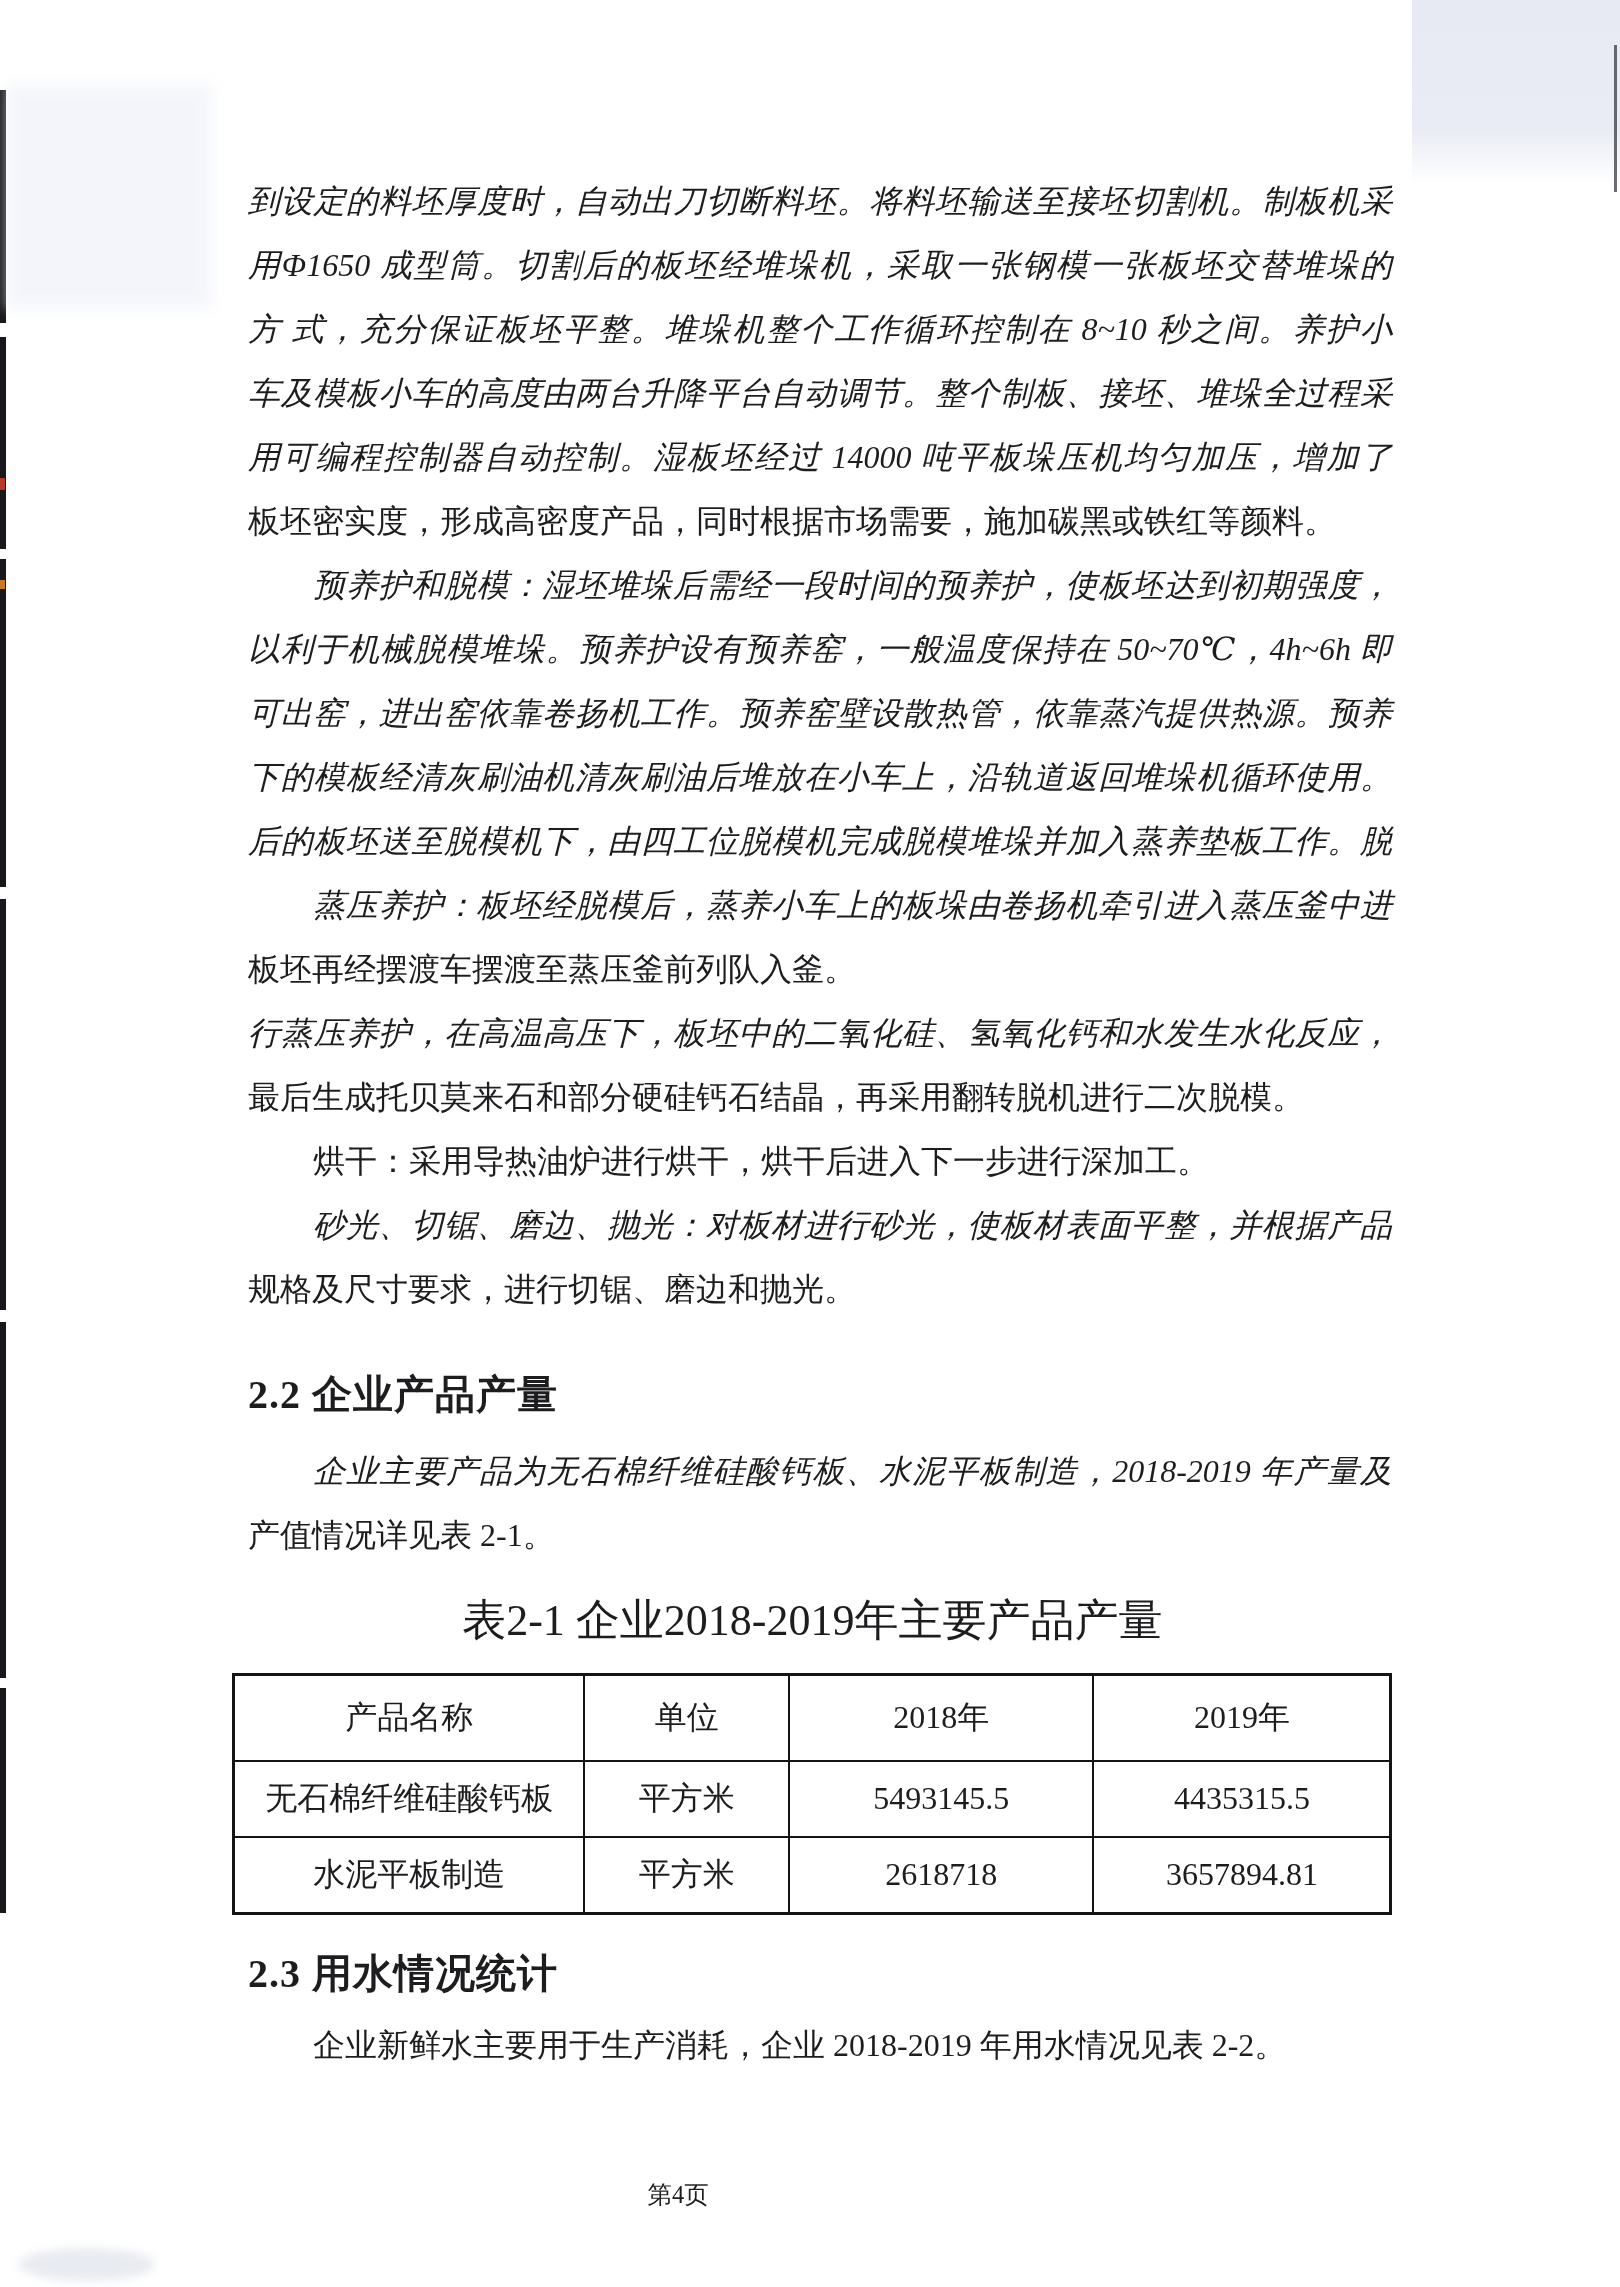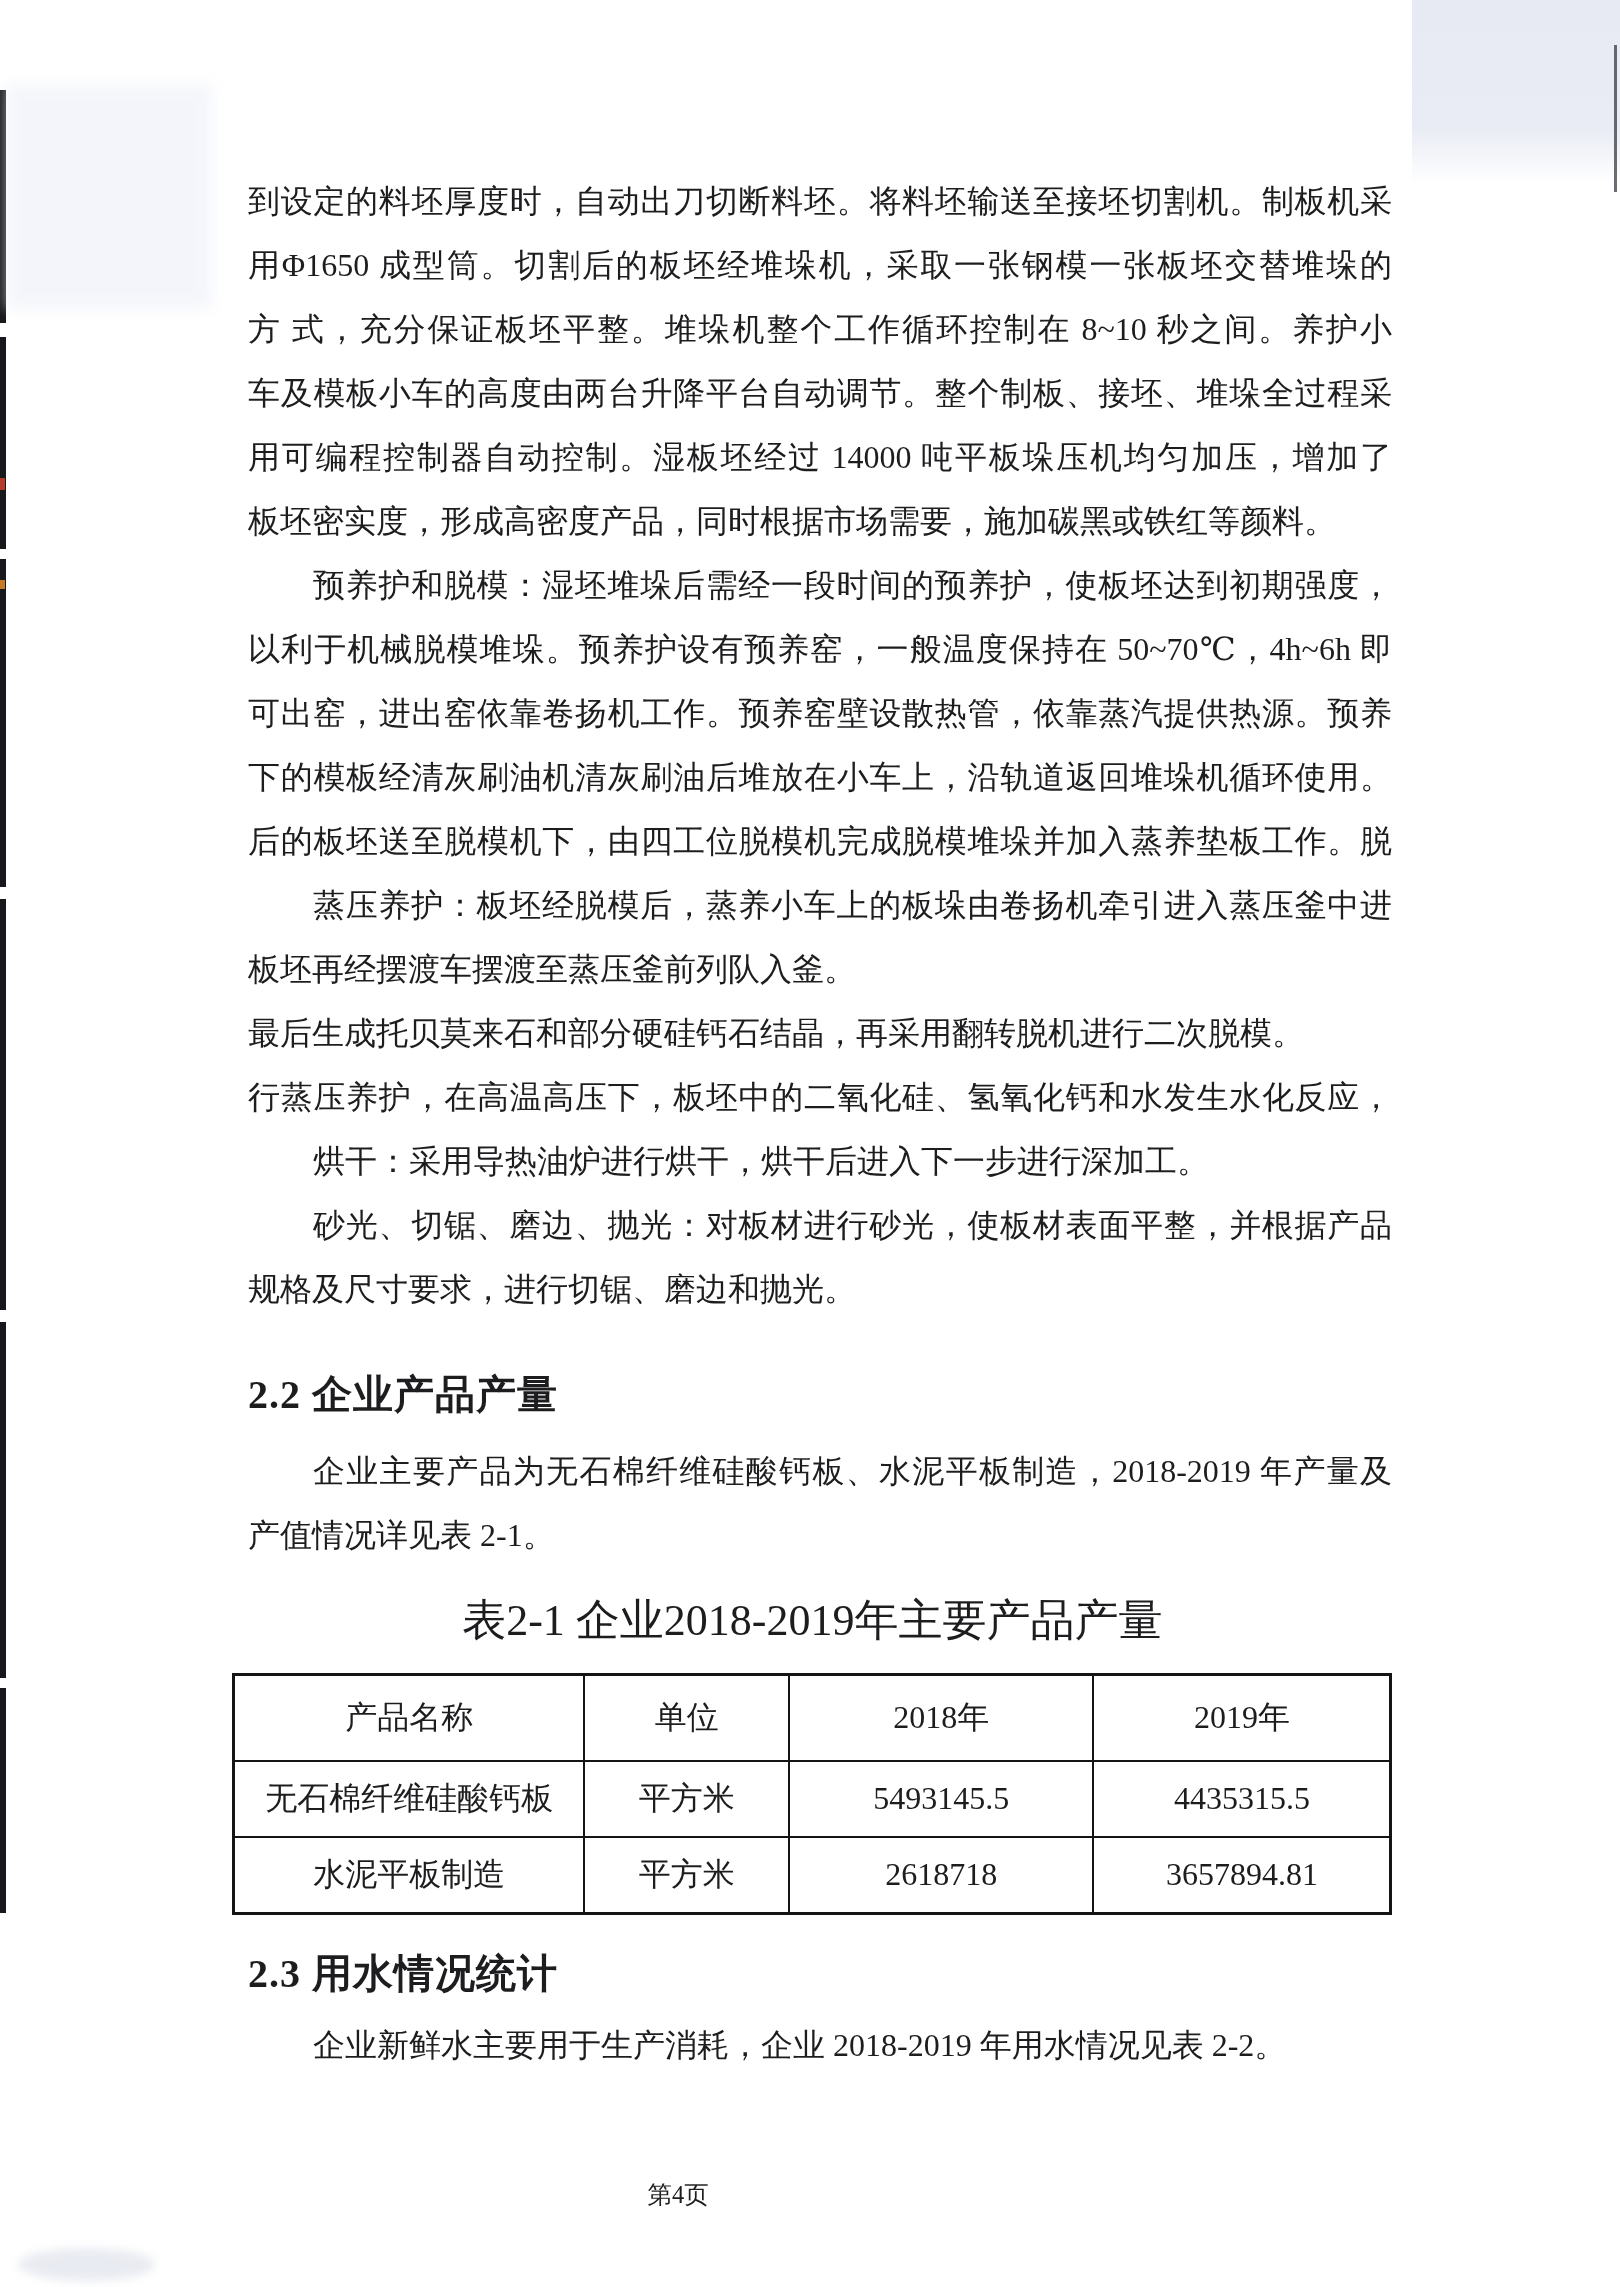--- a/index.html
+++ b/index.html
@@ -14,21 +14,21 @@
   .edge-speck-red{position:absolute;left:0;width:4.9px;height:11.8px;background:#b43a2a;}
   .edge-speck-orange{position:absolute;left:0;width:4.9px;height:8.8px;background:#c87a25;}
   .tr-panel{position:absolute;left:1412px;top:0;width:208px;height:184px;
     background:linear-gradient(180deg,#e7eaf2 0%,#e9ecf4 70%,rgba(233,236,244,0) 100%);}
   .tl-wash{position:absolute;left:5.9px;top:84px;width:206px;height:225px;background:#edf0f8;opacity:.6;filter:blur(6.9px);}
   .right-edge-line{position:absolute;left:1614px;top:45px;width:2.9px;height:147px;background:#3a3a44;opacity:.75;}
   .bottom-smudge{position:absolute;left:17.6px;top:2248px;width:137px;height:33px;background:#d7dbe6;opacity:.55;border-radius:50%;filter:blur(4.9px);}
   
   .content{position:absolute;left:248px;top:169px;width:1144px;}
   .line{height:64px;line-height:64px;font-size:32px;text-align:left;white-space:normal;}
-  .line.fill{text-align:justify;text-align-last:justify;}
+  .line.fill{text-align:justify;text-align-last:justify;font-style:italic;}
   .line.ind{text-indent:65px;}
   .h2{margin-top:39px;height:69px;line-height:69px;font-size:40px;font-weight:bold;letter-spacing:1px;}
   .h2.h23{margin-top:24.5px;}
   .s22-para{margin-top:9.8px;}
   .s23-para{margin-top:4.9px;}
   
   .table-wrap{margin-left:-15.7px;width:1160px;}
   .caption{margin-top:22.5px;height:64px;line-height:64px;font-size:44px;text-align:center;}
   table{margin-top:19.6px;width:1160px;border-collapse:collapse;table-layout:fixed;}
   table,th,td{border:2px solid #141414;}
@@ -66,22 +66,22 @@
     <div class="line fill">车及模板小车的高度由两台升降平台自动调节。整个制板、接坯、堆垛全过程采</div>
     <div class="line fill">用可编程控制器自动控制。湿板坯经过 14000 吨平板垛压机均匀加压，增加了</div>
     <div class="line">板坯密实度，形成高密度产品，同时根据市场需要，施加碳黑或铁红等颜料。</div>
     <div class="line fill ind">预养护和脱模：湿坯堆垛后需经一段时间的预养护，使板坯达到初期强度，</div>
     <div class="line fill">以利于机械脱模堆垛。预养护设有预养窑，一般温度保持在 50~70℃，4h~6h 即</div>
     <div class="line fill">可出窑，进出窑依靠卷扬机工作。预养窑壁设散热管，依靠蒸汽提供热源。预养</div>
     <div class="line fill">下的模板经清灰刷油机清灰刷油后堆放在小车上，沿轨道返回堆垛机循环使用。</div>
     <div class="line fill">后的板坯送至脱模机下，由四工位脱模机完成脱模堆垛并加入蒸养垫板工作。脱</div>
     <div class="line fill ind">蒸压养护：板坯经脱模后，蒸养小车上的板垛由卷扬机牵引进入蒸压釜中进</div>
     <div class="line">板坯再经摆渡车摆渡至蒸压釜前列队入釜。</div>
+    <div class="line fill">行蒸压养护，在高温高压下，板坯中的二氧化硅、氢氧化钙和水发生水化反应，</div>
     <div class="line">最后生成托贝莫来石和部分硬硅钙石结晶，再采用翻转脱机进行二次脱模。</div>
-    <div class="line fill">行蒸压养护，在高温高压下，板坯中的二氧化硅、氢氧化钙和水发生水化反应，</div>
     <div class="line ind">烘干：采用导热油炉进行烘干，烘干后进入下一步进行深加工。</div>
     <div class="line fill ind">砂光、切锯、磨边、抛光：对板材进行砂光，使板材表面平整，并根据产品</div>
     <div class="line">规格及尺寸要求，进行切锯、磨边和抛光。</div>
 
     <div class="h2">2.2 企业产品产量</div>
 
     <div class="s22-para">
       <div class="line fill ind">企业主要产品为无石棉纤维硅酸钙板、水泥平板制造，2018-2019 年产量及</div>
       <div class="line">产值情况详见表 2-1。</div>
     </div>

